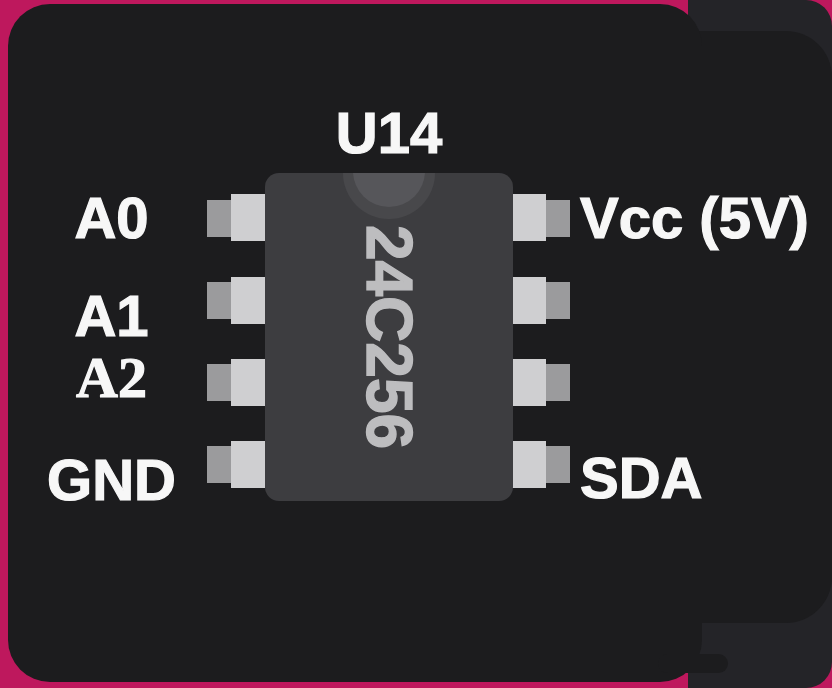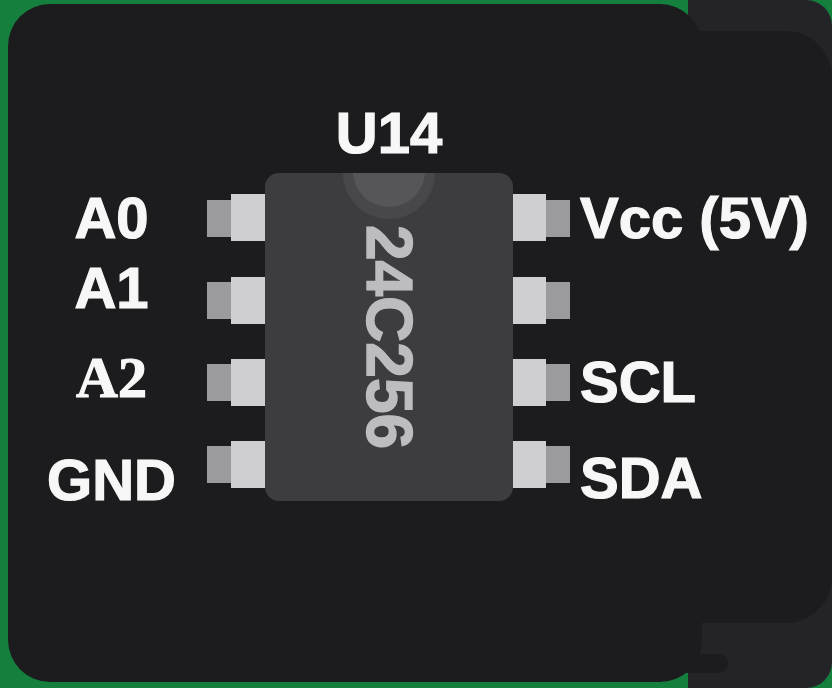--- a/index.html
+++ b/index.html
@@ -6,21 +6,21 @@
     margin: 0;
     padding: 0;
     background: #070708;
     font-family: "Liberation Sans", sans-serif;
   }
   .stage {
     position: relative;
     width: 832px;
     height: 688px;
     overflow: hidden;
-    background: #15803d;
+    background: #be185d;
   }
   
   .back-card {
     position: absolute;
     left: 688px;
     top: 0;
     width: 144px;
     height: 688px;
     background: #242428;
     border-radius: 0 26px 26px 0;
@@ -169,21 +169,20 @@
   <div class="pin-outer" style="left:546px; top:446px;"></div>
   <div class="pin-inner" style="left:512px; top:441px;"></div>
 
   <div class="chip-body">
     <div class="notch-outer"></div>
     <div class="notch-inner"></div>
     <div class="chip-text">24C256</div>
   </div>
 
   <div class="pin-label left" style="top:184px;">A0</div>
-  <div class="pin-label left" style="top:254px;">A1</div>
+  <div class="pin-label left" style="top:282px;">A1</div>
   <div class="pin-label left" style="top:344px;font-family:Liberation Serif, serif;">A2</div>
   <div class="pin-label left" style="top:446px;">GND</div>
 
   <div class="pin-label right" style="top:184px;">Vcc (5V)</div>
-  <div class="pin-label right" style="top:348px;">SCL</div>
   <div class="pin-label right" style="top:444px;">SDA</div>
 
 </div>
 
 </body></html>

